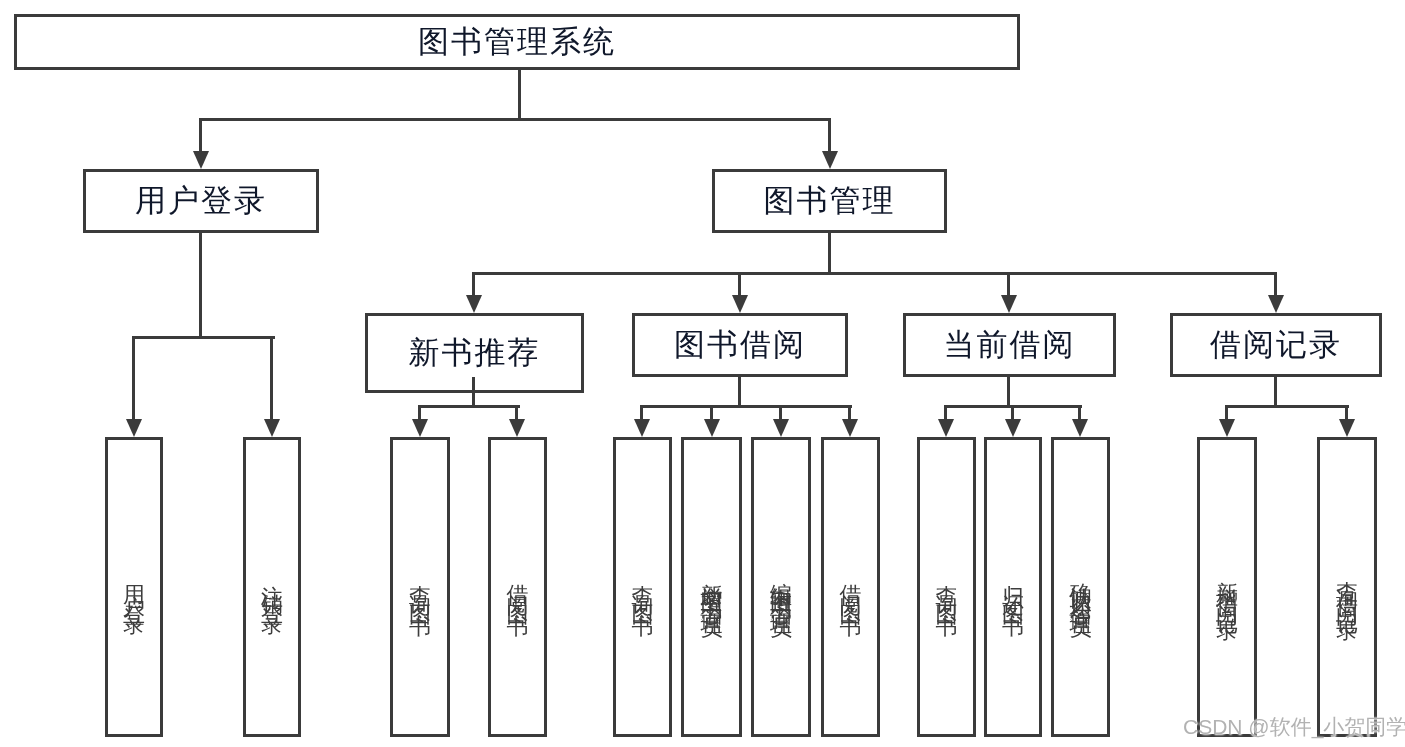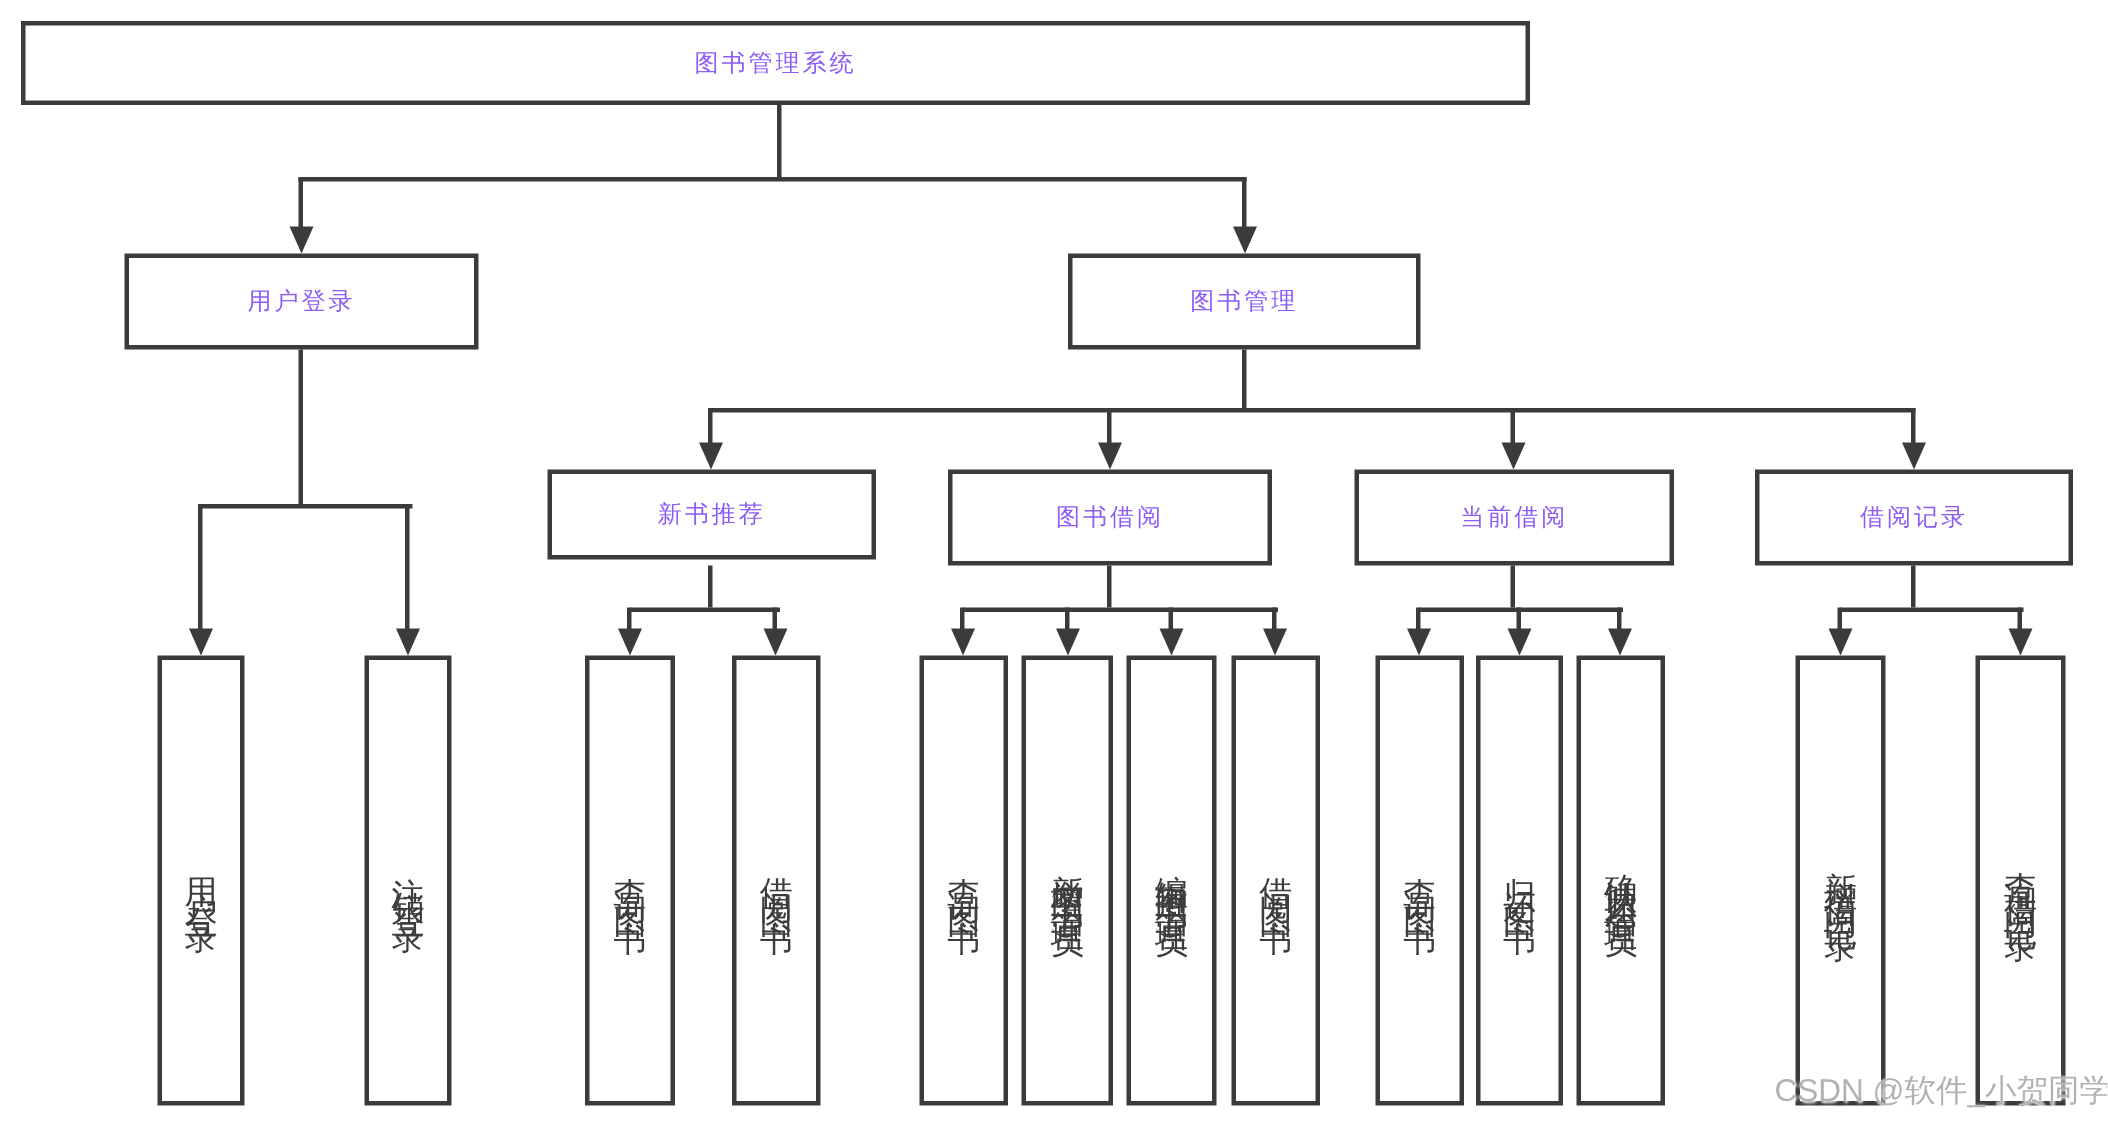--- a/index.html
+++ b/index.html
@@ -14,23 +14,23 @@
   .box {
     position: absolute;
     box-sizing: border-box;
     border: 3px solid #3b3b3b;
     background: #ffffff;
     display: flex;
     align-items: center;
     justify-content: center;
   }
   .box .hlabel {
-    font-size: 16px;
+    font-size: 31px;
     letter-spacing: 2px;
-    color: #8b5cf6;
+    color: #0f172a;
     white-space: nowrap;
   }
   .vbox {
     position: absolute;
     box-sizing: border-box;
     border: 3px solid #3b3b3b;
     background: #ffffff;
     top: 437px;
     height: 300px;
     display: flex;
@@ -110,21 +110,21 @@
   <div class="hline" style="left:474px; top:272px; width:803px;"></div>
   <div class="vline" style="left:472px;  top:272px; height:24px;"></div>
   <div class="arrow" style="left:466px;  top:295px;"></div>
   <div class="vline" style="left:738px;  top:272px; height:24px;"></div>
   <div class="arrow" style="left:732px;  top:295px;"></div>
   <div class="vline" style="left:1007px; top:272px; height:24px;"></div>
   <div class="arrow" style="left:1001px; top:295px;"></div>
   <div class="vline" style="left:1274px; top:272px; height:24px;"></div>
   <div class="arrow" style="left:1268px; top:295px;"></div>
 
-  <div class="box" style="left:365px; top:313px; width:219px; height:60px;">
+  <div class="box" style="left:365px; top:313px; width:219px; height:80px;">
     <span class="hlabel">新书推荐</span>
   </div>
   <div class="box" style="left:903px; top:313px; width:213px; height:64px;">
     <span class="hlabel">当前借阅</span>
   </div>
   <div class="box" style="left:632px; top:313px; width:216px; height:64px;">
     <span class="hlabel">图书借阅</span>
   </div>
   <div class="box" style="left:1170px; top:313px; width:212px; height:64px;">
     <span class="hlabel">借阅记录</span>

